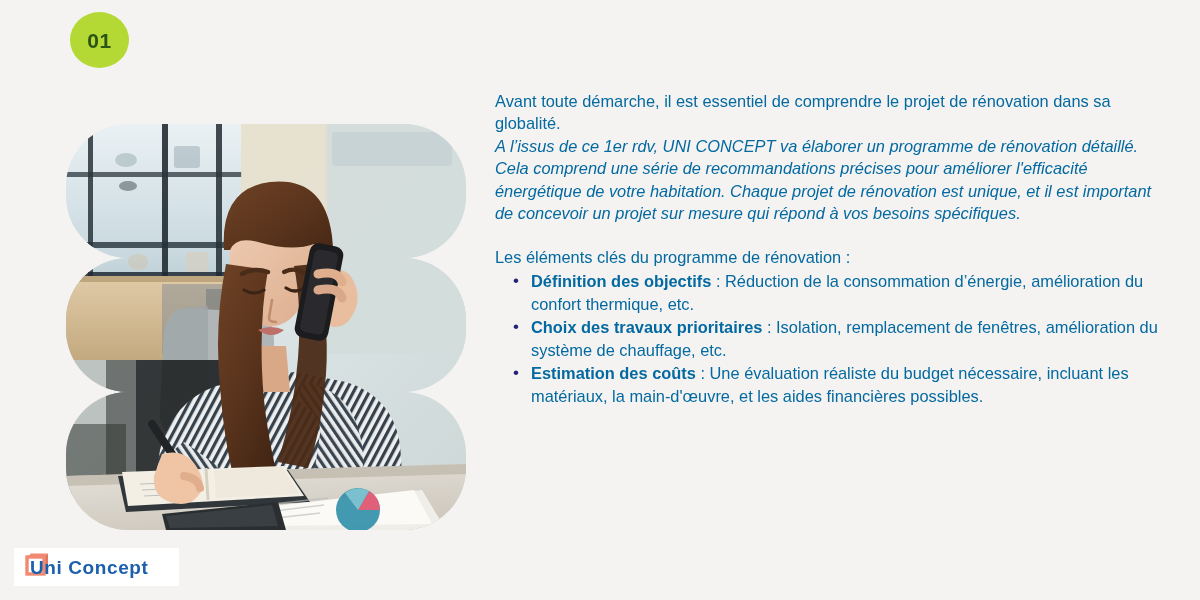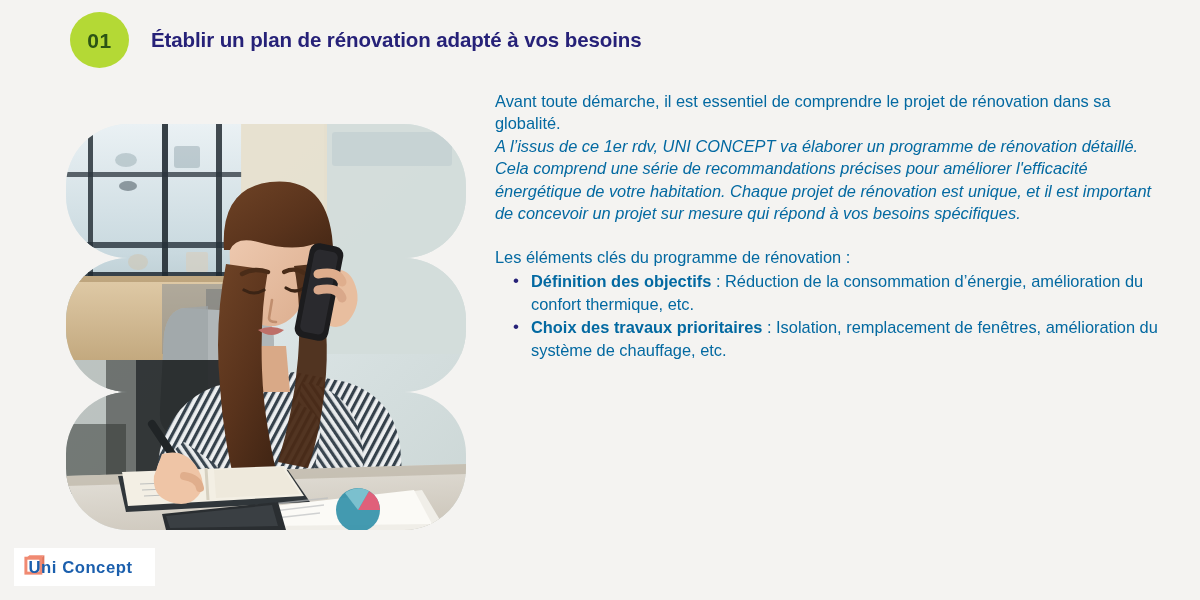--- a/index.html
+++ b/index.html
@@ -110,39 +110,38 @@
     line-height: 1.37;
     color: #262178;
   }
   .lead { font-weight: bold; }
 
   
   .logo {
     position: absolute;
     left: 14px;
     top: 548px;
-    width: 141px;
+    width: 165px;
     height: 38px;
     background: #FFFFFF;
     display: flex;
     align-items: center;
     padding-left: 4px;
   }
   .logo-svg { display: block; }
 </style>
 </head>
 <body>
 
 <div class="slide">
 
   <div class="header">
     <div class="step-badge">
       <span class="step-badge-number">01</span>
     </div>
-    <h1 class="header-title">Établir un plan de rénovation adapté à vos besoins</h1>
   </div>
 
   <div class="photo-wrap">
     <svg class="photo-svg" viewBox="0 0 400 406" xmlns="http://www.w3.org/2000/svg">
       <defs>
         <clipPath id="blobClip" clipPathUnits="userSpaceOnUse">
           <path d="M 400,70
                    L 400,62
                    A 62,62 0 0 0 338,0
                    L 62,0
@@ -367,20 +366,23 @@
 
     <p class="list-intro">Les éléments clés du programme de rénovation :</p>
 
     <ul class="key-list">
       <li>
         <span class="lead">Définition des objectifs</span><span> : Réduction de la consommation d’énergie, amélioration du confort thermique, etc.</span>
       </li>
       <li>
         <span class="lead">Choix des travaux prioritaires</span><span> : Isolation, remplacement de fenêtres, amélioration du système de chauffage, etc.</span>
       </li>
+      <li>
+        <span class="lead">Estimation des coûts</span><span> : Une évaluation réaliste du budget nécessaire, incluant les matériaux, la main-d'œuvre, et les aides financières possibles.</span>
+      </li>
     </ul>
 
     <div class="spacer-md"></div>
 
   </div>
 
   <div class="logo">
     <svg class="logo-svg" width="156" height="30" viewBox="0 0 156 30" xmlns="http://www.w3.org/2000/svg">
 
       <g>

